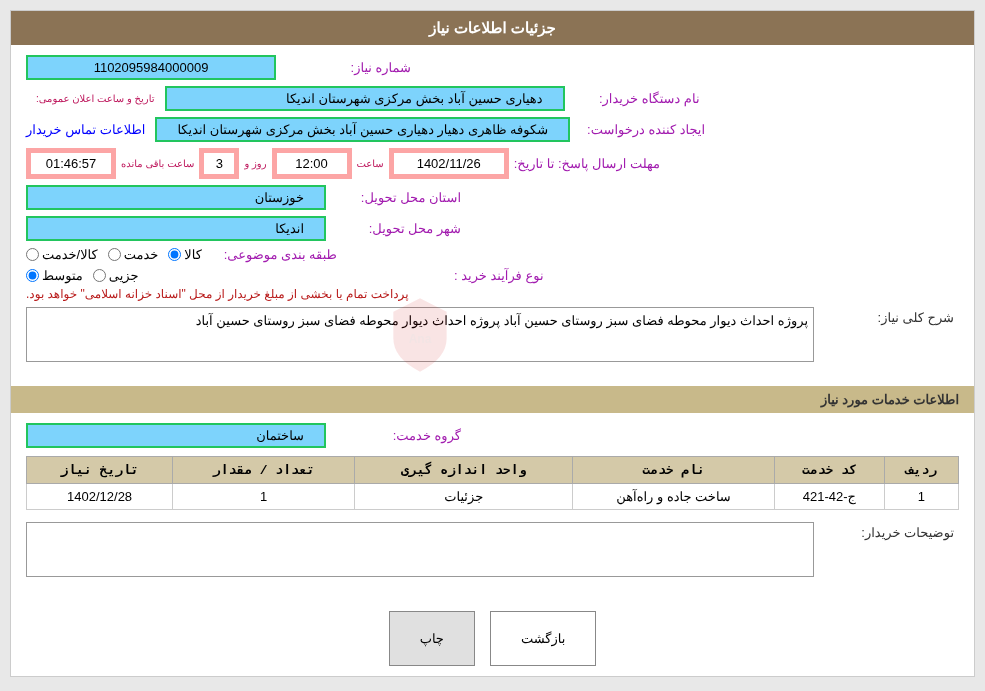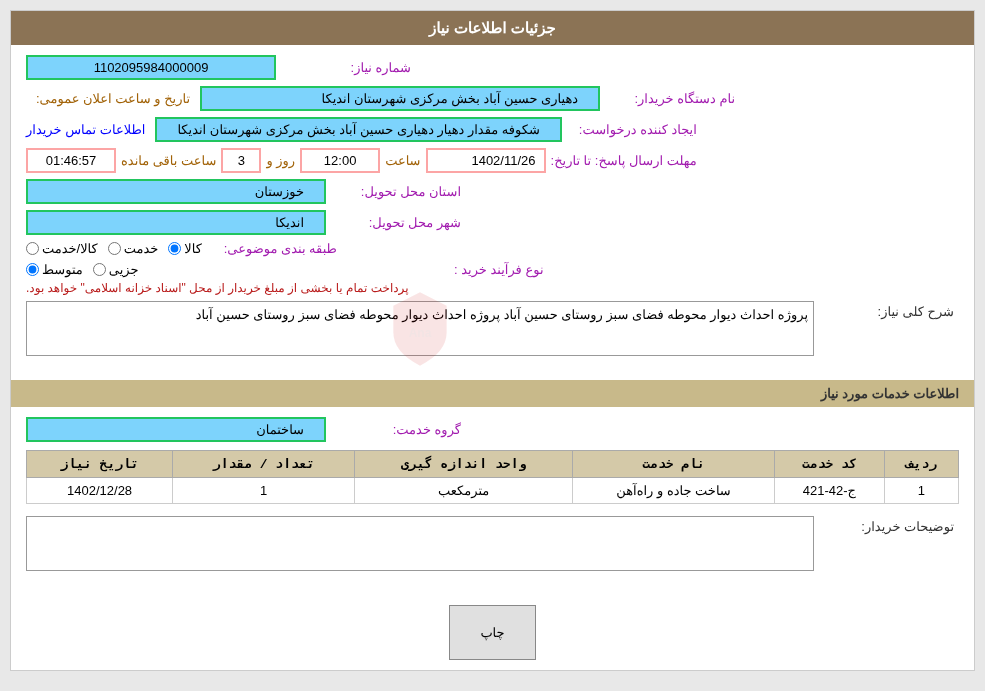--- a/index.html
+++ b/index.html
@@ -65,28 +65,28 @@
     }
     .date-row {
       display: flex;
       align-items: center;
       margin-bottom: 6px;
       justify-content: flex-end;
       gap: 5px;
     }
     .date-box {
       background: #fff;
-      border: 2px solid #fca5a5;
+      border: 5px solid #fca5a5;
       padding: 3px 8px;
       text-align: center;
       font-size: 13px;
     }
     .small-label {
-      font-size: 13px;
-      color: #a16207;
+      font-size: 10px;
+      color: #be185d;
       white-space: nowrap;
     }
     .radio-group {
       display: flex;
       align-items: center;
       gap: 10px;
       direction: rtl;
     }
     .radio-item {
       display: flex;
@@ -189,27 +189,27 @@
       </div>
 
       <div class="info-row">
         <span class="label">نام دستگاه خریدار:</span>
         <span class="value-box value-box-wide">دهیاری حسین آباد بخش مرکزی شهرستان اندیکا</span>
         <span style="margin: 0 10px;" class="small-label">تاریخ و ساعت اعلان عمومی:</span>
       </div>
 
       <div class="info-row">
         <span class="label">ایجاد کننده درخواست:</span>
-        <span class="value-box value-box-wide">شکوفه مقدار دهیار دهیاری حسین آباد بخش مرکزی شهرستان اندیکا</span>
+        <span class="value-box value-box-wide">شکوفه ظاهری دهیار دهیاری حسین آباد بخش مرکزی شهرستان اندیکا</span>
         <span style="margin-right:10px;" class="blue-link">اطلاعات تماس خریدار</span>
       </div>
 
       <div class="date-row">
         <span class="label">مهلت ارسال پاسخ: تا تاریخ:</span>
-        <span class="date-box" style="min-width:120px;text-align:right;">1402/11/26</span>
+        <span class="date-box" style="min-width:120px;">1402/11/26</span>
         <span class="small-label">ساعت</span>
         <span class="date-box" style="min-width:80px;">12:00</span>
         <span class="small-label">روز و</span>
         <span class="date-box" style="min-width:40px;">3</span>
         <span class="small-label">ساعت باقی مانده</span>
         <span class="date-box" style="min-width:90px;">01:46:57</span>
       </div>
 
       <div class="info-row">
         <span class="label">استان محل تحویل:</span>
@@ -291,34 +291,35 @@
             <th>واحد اندازه گیری</th>
             <th>تعداد / مقدار</th>
             <th>تاریخ نیاز</th>
           </tr>
         </thead>
         <tbody id="services-tbody">
           <tr>
             <td>1</td>
             <td>ج-42-421</td>
             <td>ساخت جاده و راه‌آهن</td>
-            <td>مترمکعب</td>
+            <td>جزئیات</td>
             <td>1</td>
             <td>1402/12/28</td>
           </tr>
         </tbody>
       </table>
 
       <div class="buyer-desc-row" style="margin-top:12px;">
         <span class="desc-label">توضیحات خریدار:</span>
         <div class="textarea-wrapper" style="margin-right:5px;">
           <textarea class="textarea-box" style=""></textarea>
         </div>
       </div>
 
     </div>
 
     <div class="buttons-row">
+      <button class="btn btn-back">بازگشت</button>
       <button class="btn btn-print">چاپ</button>
     </div>
 
   </div>
 </div>
 
 </body></html>

